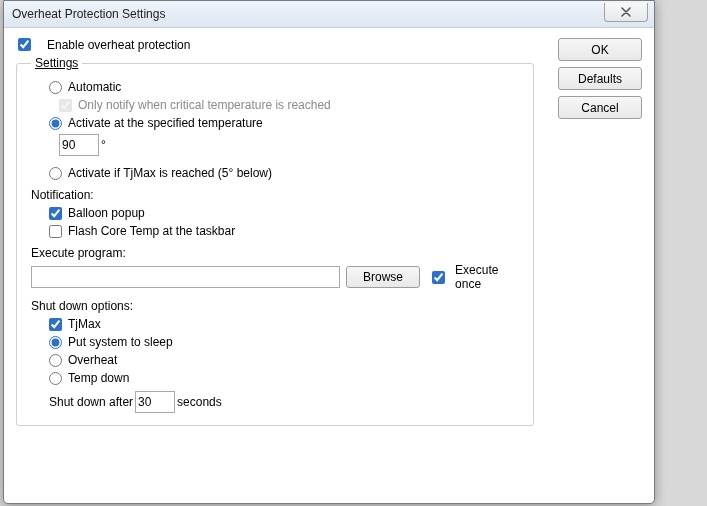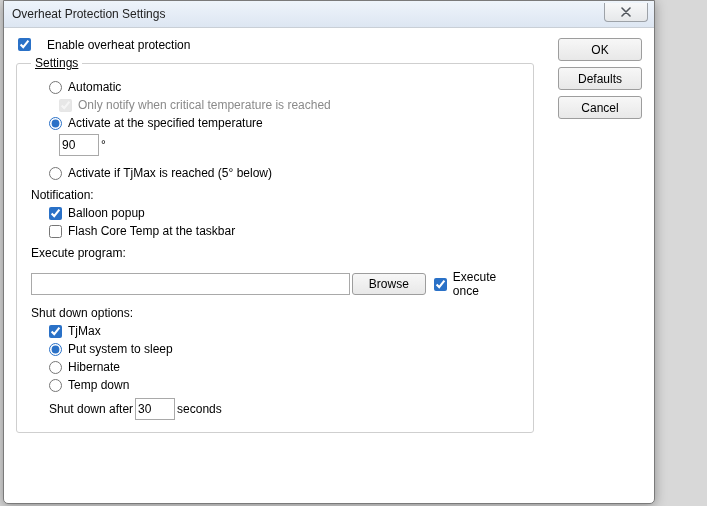--- a/index.html
+++ b/index.html
@@ -120,21 +120,21 @@
     text-align: left;
   }
   .path-input {
     width: 330px;
     height: 22px;
     border: 1px solid #a9a9a9;
     background: #fff;
     font: inherit;
     padding: 0 4px;
   }
-  .exec-row { margin-top: 10px; }
+  .exec-row { margin-top: 3px; gap: 6px; }
   .inline-btn {
     height: 22px;
     background: linear-gradient(#f7f7f7, #e8e8e8);
     border: 1px solid #9d9d9d;
     border-radius: 3px;
     font: inherit;
     padding: 0 16px;
     display: inline-flex;
     align-items: center;
     justify-content: center;
@@ -211,21 +211,21 @@
       <div class="row indent">
         <input type="checkbox" checked="" style="">
         <span>TjMax</span>
       </div>
       <div class="row indent">
         <input type="radio" name="sd" checked="" style="">
         <span>Put system to sleep</span>
       </div>
       <div class="row indent">
         <input type="radio" name="sd" style="">
-        <span>Hibernate</span>
+        <span>Overheat</span>
       </div>
       <div class="row indent">
         <input type="radio" name="sd" style="">
         <span>Temp down</span>
       </div>
       <div class="row indent" style="margin-top:6px">
         <span>Shut down after</span>
         <input class="num-input" value="30" style="">
         <span>seconds</span>
       </div>

